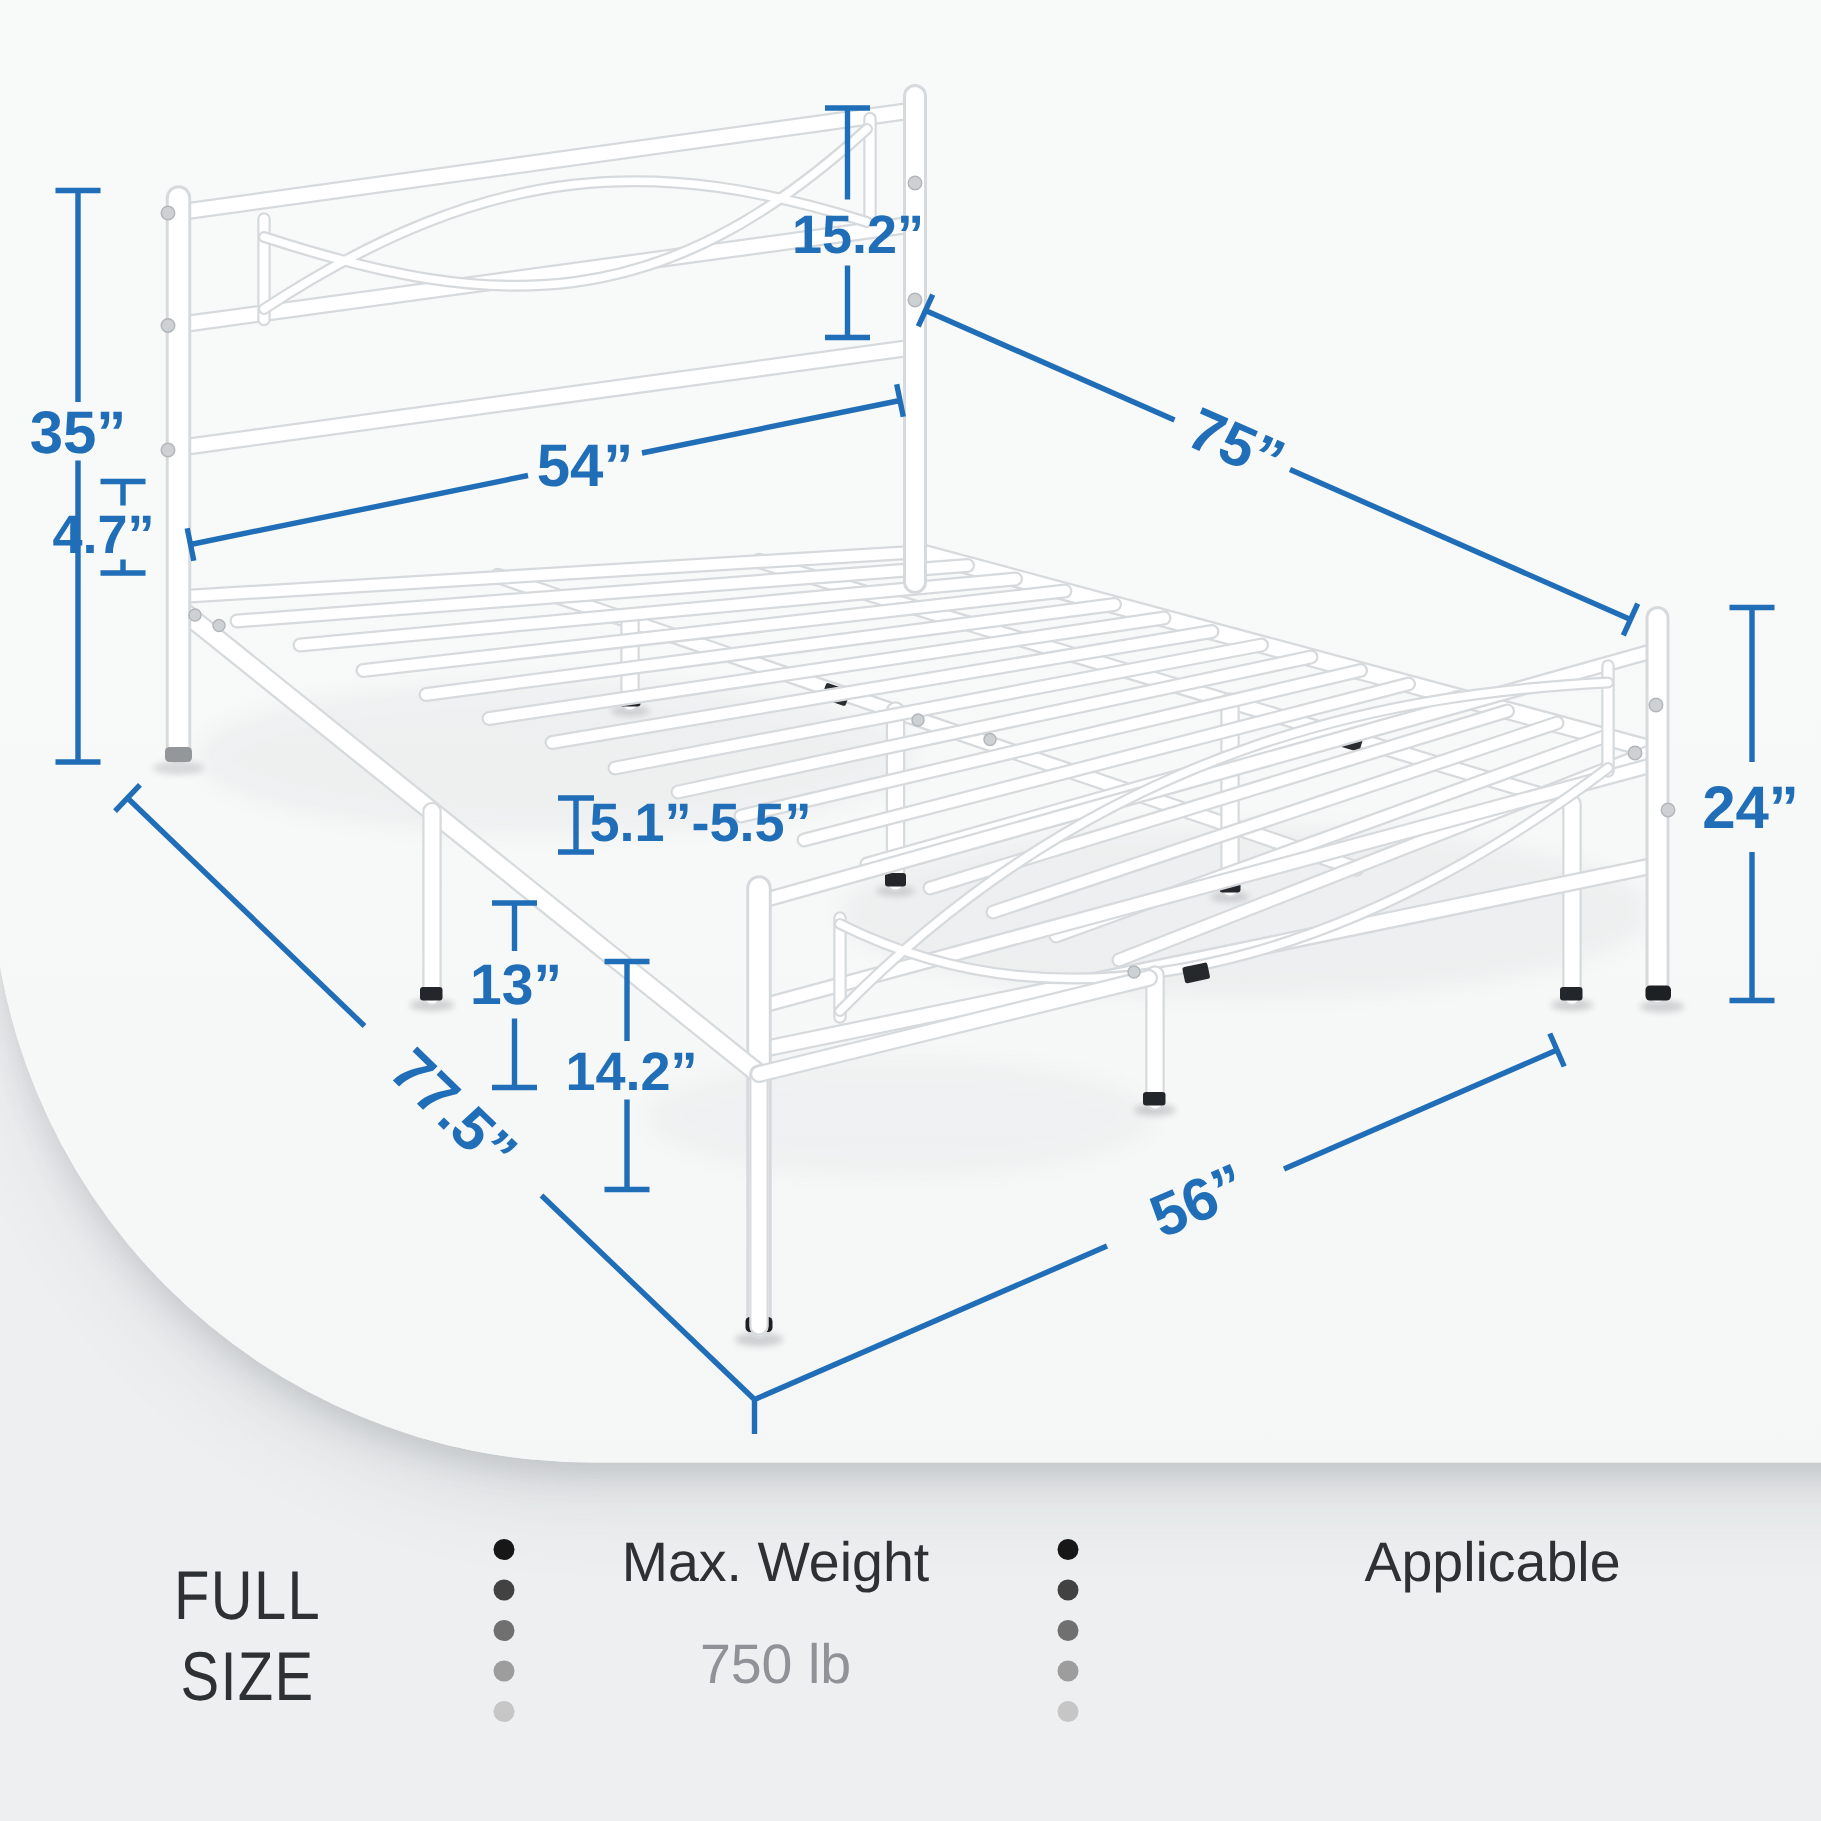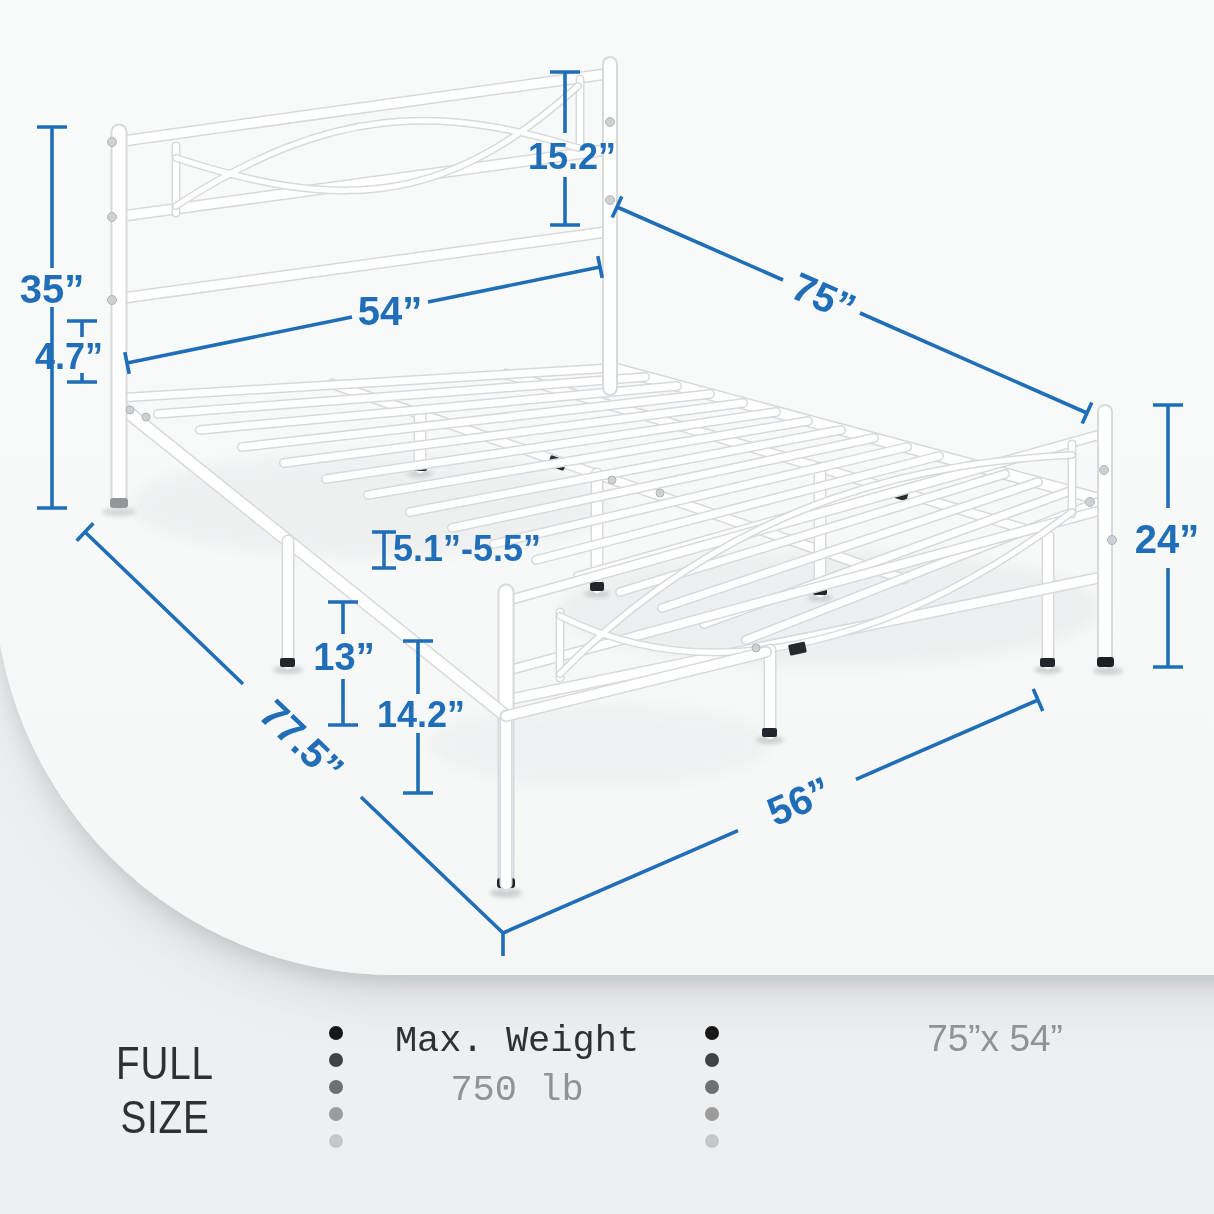--- a/index.html
+++ b/index.html
@@ -22,22 +22,22 @@
 
   .dim{fill:none;stroke:#1f6eb7;stroke-width:3.6;stroke-linecap:butt;}
   text.dim-label{fill:#1f6eb7;font-weight:bold;text-anchor:middle;}
 
   
   .info{position:absolute;z-index:3;text-align:center;color:#2e3133;}
   .info-size{left:70px;top:1037px;width:190px;font-size:46px;line-height:1.17;
     letter-spacing:1px;transform:scaleX(.84);transform-origin:center top;}
   .spec{width:280px;top:1016px;}
   .spec .t{font-size:37px;line-height:1.38;}
-  .spec .v{font-size:37px;margin-top:2px;color:#8f9296;}
-  .spec1{left:377px;font-family:Liberation Mono, monospace;} .spec2{left:855px;}
+  .spec .v{font-size:37px;margin-top:22px;color:#8f9296;}
+  .spec1{left:377px;} .spec2{left:855px;}
   .dots{position:absolute;z-index:3;width:14px;top:1026px;}
   .dots1{left:329px;} .dots2{left:705px;}
   .dots span{display:block;width:14px;height:14px;border-radius:50%;margin-bottom:13px;}
   .d1{background:#171717;} .d2{background:#424242;} .d3{background:#707070;}
   .d4{background:#9d9d9d;} .d5{background:#c6c6c6;}
 </style>
 </head>
 <body>
 
 <div class="floor"></div>
@@ -209,15 +209,15 @@
 <div class="dots dots2">
   <span class="d1"></span>
     <span class="d2"></span>
     <span class="d3"></span>
     <span class="d4"></span>
     <span class="d5"></span>
 </div>
 
 <div class="info spec spec2">
   <div class="t">
+    <div>Applicable</div>
   </div>
-  <div class="v">75”x 54”</div>
 </div>
 
 </body></html>

